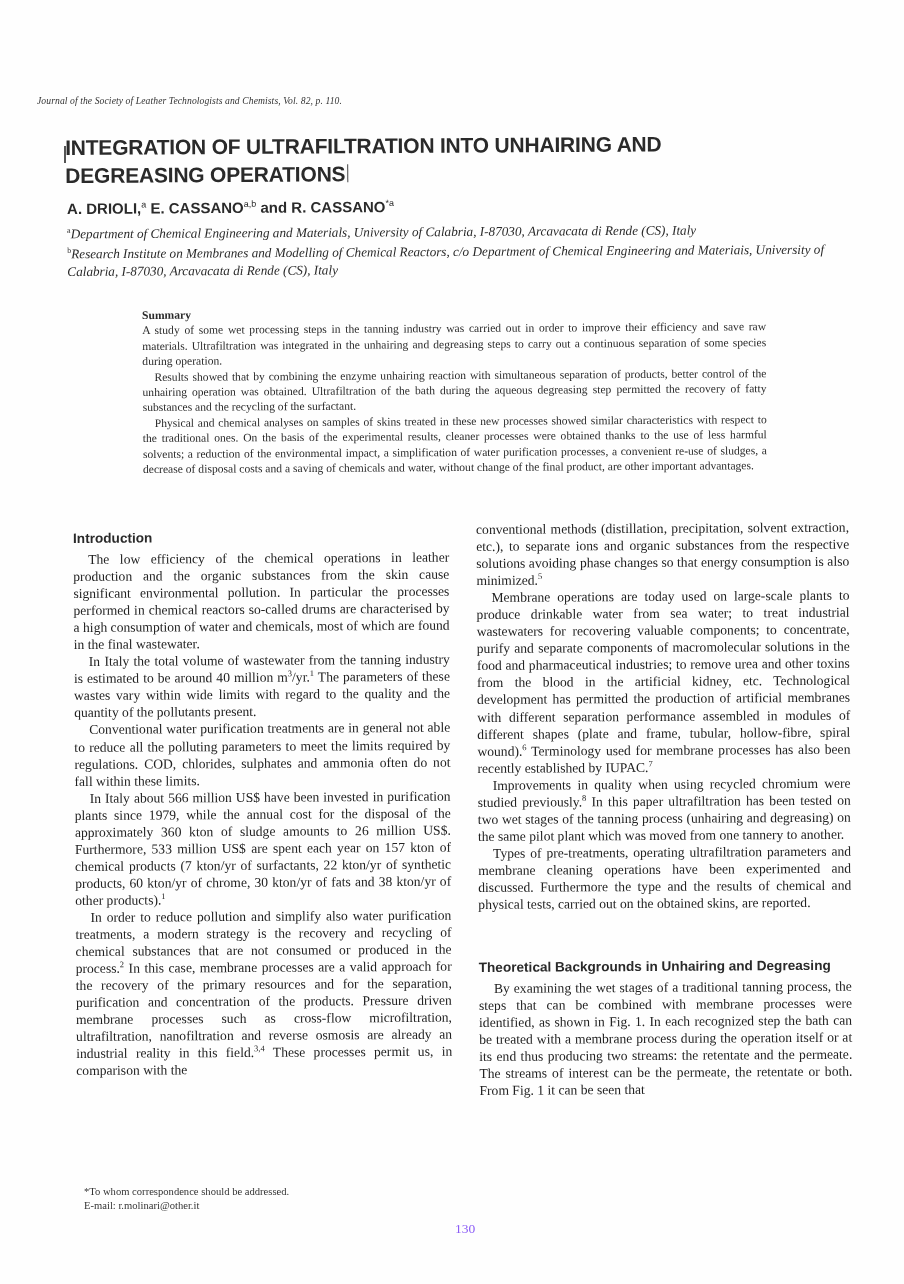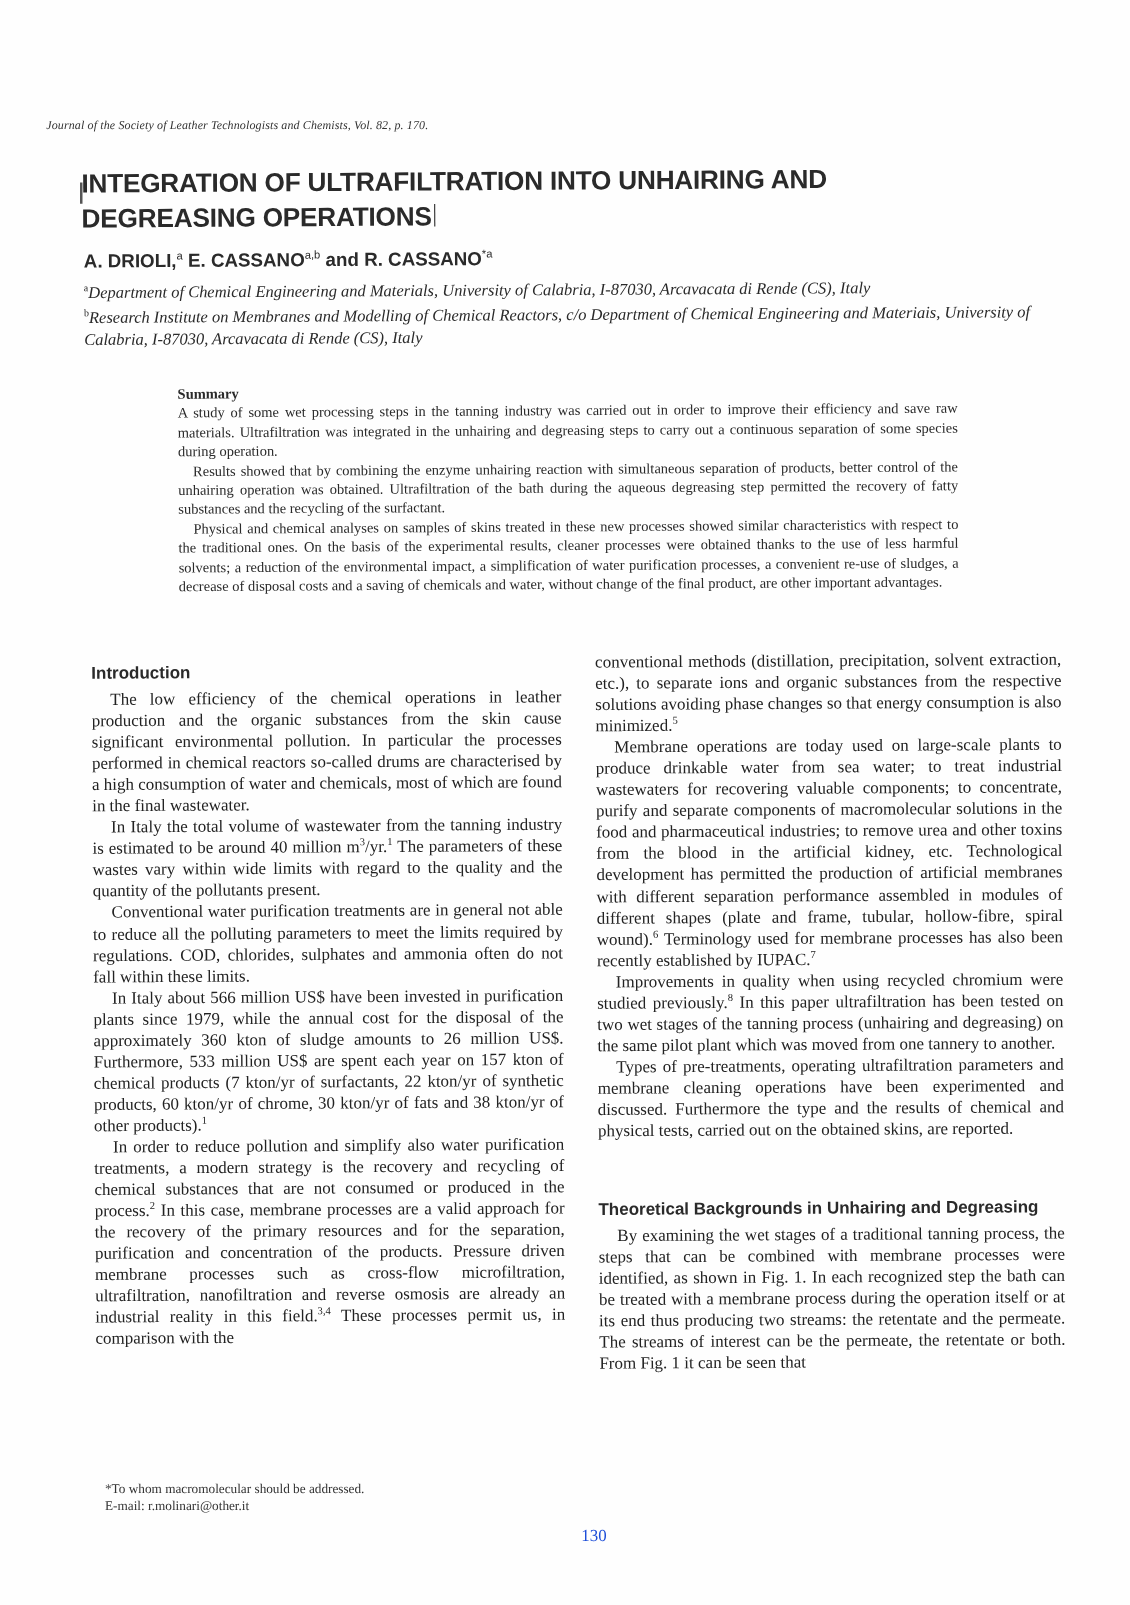--- a/index.html
+++ b/index.html
@@ -17,30 +17,30 @@
   .summary p.indent { text-indent: 12px; }
   .col { position: absolute; font-family: "Liberation Serif", serif; font-size: 13.6px; line-height: 17.05px; color: #222; text-align: justify; transform: rotate(-0.35deg); transform-origin: left top; }
   .col-left { left: 73px; top: 530px; width: 376px; }
   .col-right { left: 476px; top: 521px; width: 373px; }
   .col p { margin: 0; }
   .col p.indent { text-indent: 15px; }
   .col h2 { margin: 0 0 4px 0; font-family: "Liberation Sans", sans-serif; font-weight: bold; font-size: 13.6px; line-height: 17px; color: #2a2a2a; text-align: left; }
   .col sup { font-size: 8.5px; line-height: 0; }
   .gap { height: 46px; }
   .footnote { position: absolute; left: 84px; top: 1185px; font-family: "Liberation Serif", serif; font-size: 10.6px; line-height: 14px; color: #333; }
-  .pagenum { position: absolute; left: 455px; top: 1221px; font-family: "Liberation Serif", serif; font-size: 13.5px; color: #1d4ed8; margin-left: 10px; }
+  .pagenum { position: absolute; left: 455px; top: 1221px; font-family: "Liberation Serif", serif; font-size: 13.5px; color: #8b5cf6; }
   .cursor-mark { display: inline-block; width: 1px; height: 18px; background: #444; vertical-align: -1px; margin-left: 2px; }
   .left-mark { position: absolute; left: 64px; top: 146px; width: 2px; height: 17px; background: #555; }
 </style>
 </head>
 <body>
 
 <div class="page">
 
-  <div class="journal">Journal of the Society of Leather Technologists and Chemists, Vol. 82, p. 170.</div>
+  <div class="journal">Journal of the Society of Leather Technologists and Chemists, Vol. 82, p. 110.</div>
 
   <div class="left-mark"></div>
   <div class="title">
     <div>INTEGRATION OF ULTRAFILTRATION INTO UNHAIRING AND</div>
     <div><span>DEGREASING OPERATIONS</span><span class="cursor-mark"></span></div>
   </div>
 
   <div class="authors">
     <span>A. DRIOLI,</span><sup>a</sup><span> E. CASSANO</span><sup>a,b</sup><span> and R. CASSANO</span><sup>*a</sup>
   </div>
@@ -70,18 +70,18 @@
     <p><span>conventional methods (distillation, precipitation, solvent extraction, etc.), to separate ions and organic substances from the respective solutions avoiding phase changes so that energy consumption is also minimized.</span><sup>5</sup></p>
     <p class="indent"><span>Membrane operations are today used on large-scale plants to produce drinkable water from sea water; to treat industrial wastewaters for recovering valuable components; to concentrate, purify and separate components of macromolecular solutions in the food and pharmaceutical industries; to remove urea and other toxins from the blood in the artificial kidney, etc. Technological development has permitted the production of artificial membranes with different separation performance assembled in modules of different shapes (plate and frame, tubular, hollow-fibre, spiral wound).</span><sup>6</sup><span> Terminology used for membrane processes has also been recently established by IUPAC.</span><sup>7</sup></p>
     <p class="indent"><span>Improvements in quality when using recycled chromium were studied previously.</span><sup>8</sup><span> In this paper ultrafiltration has been tested on two wet stages of the tanning process (unhairing and degreasing) on the same pilot plant which was moved from one tannery to another.</span></p>
     <p class="indent">Types of pre-treatments, operating ultrafiltration parameters and membrane cleaning operations have been experimented and discussed. Furthermore the type and the results of chemical and physical tests, carried out on the obtained skins, are reported.</p>
     <div class="gap"></div>
     <h2>Theoretical Backgrounds in Unhairing and Degreasing</h2>
     <p class="indent">By examining the wet stages of a traditional tanning process, the steps that can be combined with membrane processes were identified, as shown in Fig. 1. In each recognized step the bath can be treated with a membrane process during the operation itself or at its end thus producing two streams: the retentate and the permeate. The streams of interest can be the permeate, the retentate or both. From Fig. 1 it can be seen that</p>
   </div>
 
   <div class="footnote">
-    <div>*To whom macromolecular should be addressed.</div>
+    <div>*To whom correspondence should be addressed.</div>
     <div>E-mail: r.molinari@other.it</div>
   </div>
 
   <div class="pagenum">130</div>
 </div>
 
 </body></html>

